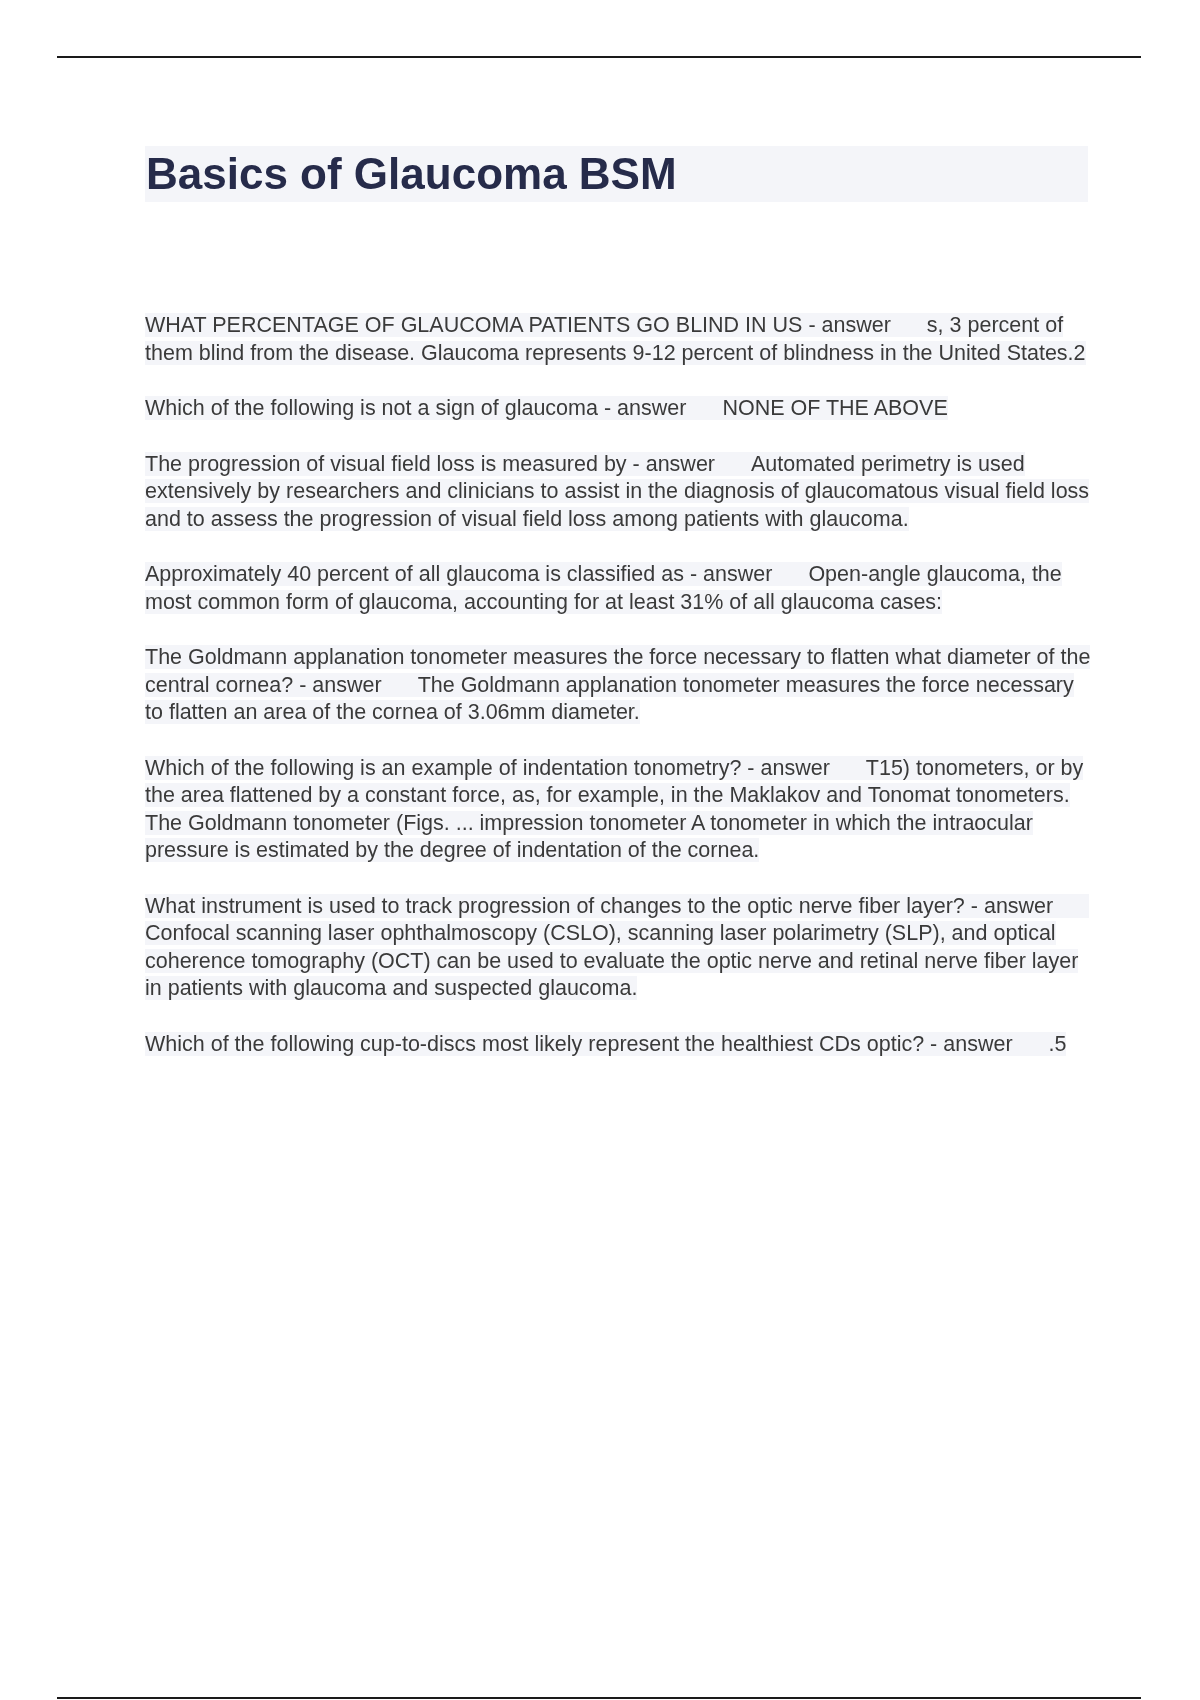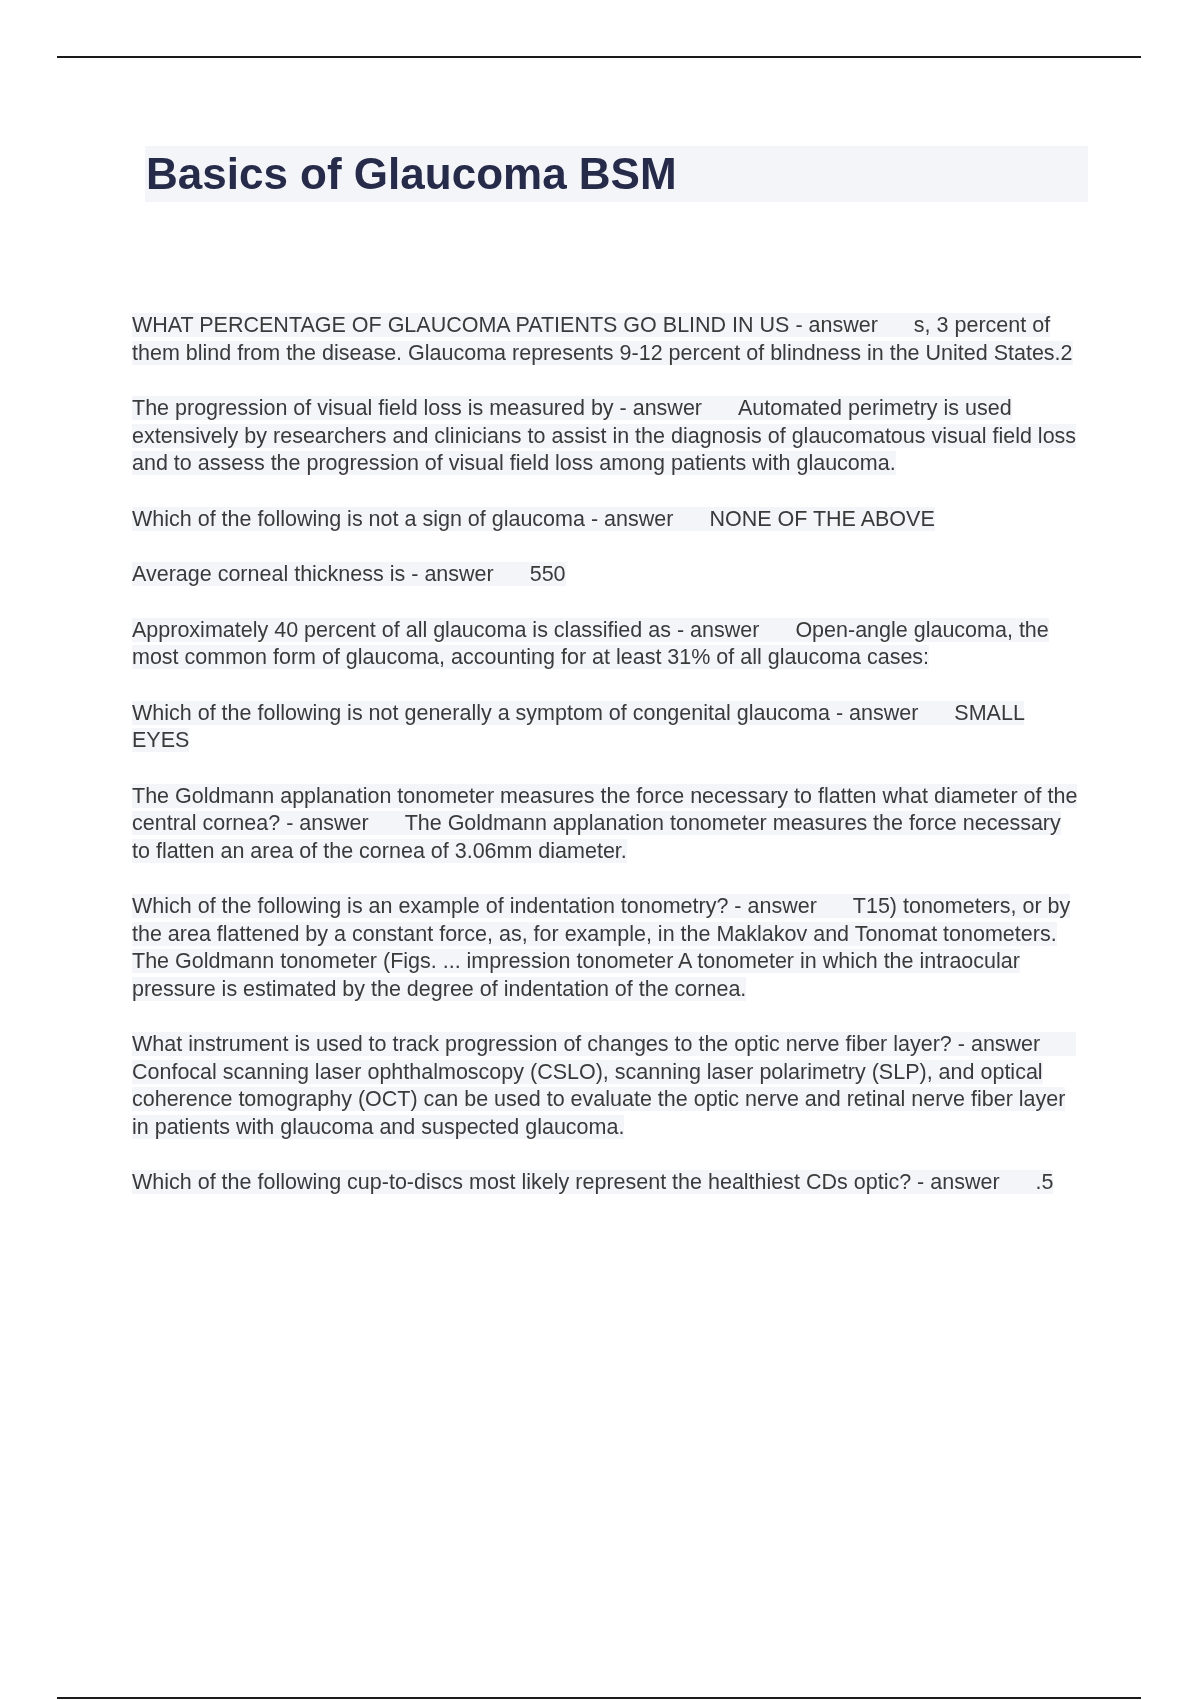--- a/index.html
+++ b/index.html
@@ -40,21 +40,21 @@
       font-size: 44px;
       font-weight: bold;
       color: #262b4a;
       letter-spacing: 0px;
       line-height: 46px;
       white-space: nowrap;
     }
 
     .qa-list {
       position: absolute;
-      left: 132px;
+      left: 145px;
       top: 312px;
       width: 950px;
     }
     .qa {
       font-size: 21.5px;
       line-height: 27.5px;
       color: #3a3a3a;
       margin: 0 0 28px 0;
     }
     .qa .hl {
@@ -72,30 +72,28 @@
 
 <div class="rule top"></div>
 
 <div class="title-wrap">
   <h1 class="title">Basics of Glaucoma BSM</h1>
 </div>
 
 <div class="qa-list">
   <p class="qa"><span class="hl"><span>WHAT PERCENTAGE OF GLAUCOMA PATIENTS GO BLIND IN US</span><span> - </span><span>answer</span><span class="gap"></span><span>s, 3 percent of them blind from the disease. Glaucoma represents 9-12 percent of blindness in the United States.2</span></span></p>
 
+  <p class="qa"><span class="hl"><span>Which of the following is not a sign of glaucoma</span><span> - </span><span>answer</span><span class="gap"></span><span>NONE OF THE ABOVE</span></span></p>
+
   <p class="qa"><span class="hl"><span>The progression of visual field loss is measured by</span><span> - </span><span>answer</span><span class="gap"></span><span>Automated perimetry is used extensively by researchers and clinicians to assist in the diagnosis of glaucomatous visual field loss and to assess the progression of visual field loss among patients with glaucoma.</span></span></p>
 
-  <p class="qa"><span class="hl"><span>Which of the following is not a sign of glaucoma</span><span> - </span><span>answer</span><span class="gap"></span><span>NONE OF THE ABOVE</span></span></p>
-
-  <p class="qa"><span class="hl"><span>Average corneal thickness is</span><span> - </span><span>answer</span><span class="gap"></span><span>550</span></span></p>
 
 
   <p class="qa"><span class="hl"><span>Approximately 40 percent of all glaucoma is classified as</span><span> - </span><span>answer</span><span class="gap"></span><span>Open-angle glaucoma, the most common form of glaucoma, accounting for at least 31% of all glaucoma cases:</span></span></p>
 
-  <p class="qa"><span class="hl"><span>Which of the following is not generally a symptom of congenital glaucoma</span><span> - </span><span>answer</span><span class="gap"></span><span>SMALL EYES</span></span></p>
 
   <p class="qa"><span class="hl"><span>The Goldmann applanation tonometer measures the force necessary to flatten what diameter of the central cornea?</span><span> - </span><span>answer</span><span class="gap"></span><span>The Goldmann applanation tonometer measures the force necessary to flatten an area of the cornea of 3.06mm diameter.</span></span></p>
 
   <p class="qa"><span class="hl"><span>Which of the following is an example of indentation tonometry?</span><span> - </span><span>answer</span><span class="gap"></span><span>T15) tonometers, or by the area flattened by a constant force, as, for example, in the Maklakov and Tonomat tonometers. The Goldmann tonometer (Figs. ... impression tonometer A tonometer in which the intraocular pressure is estimated by the degree of indentation of the cornea.</span></span></p>
 
   <p class="qa"><span class="hl"><span>What instrument is used to track progression of changes to the optic nerve fiber layer?</span><span> - </span><span>answer</span><span class="gap"></span><span>Confocal scanning laser ophthalmoscopy (CSLO), scanning laser polarimetry (SLP), and optical coherence tomography (OCT) can be used to evaluate the optic nerve and retinal nerve fiber layer in patients with glaucoma and suspected glaucoma.</span></span></p>
 
   <p class="qa"><span class="hl"><span>Which of the following cup-to-discs most likely represent the healthiest CDs optic?</span><span> - </span><span>answer</span><span class="gap"></span><span>.5</span></span></p>
 </div>
 

